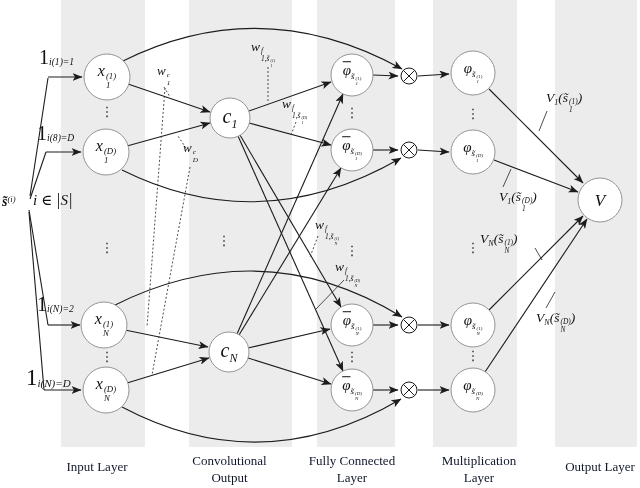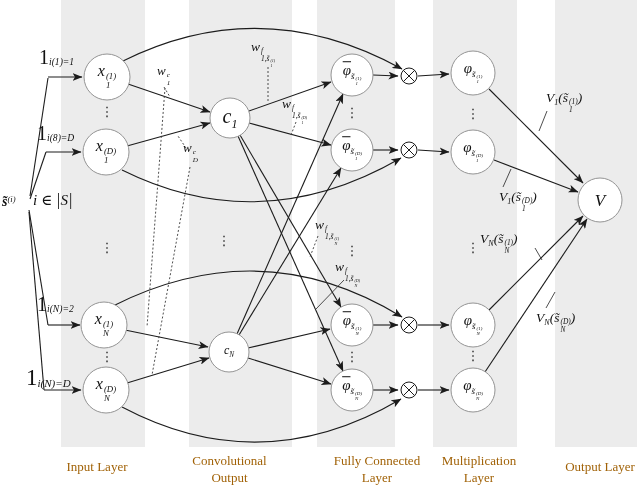--- a/index.html
+++ b/index.html
@@ -1,21 +1,21 @@
 <!DOCTYPE html>
 <html><head>
 <meta charset="utf-8">
 <style>
 html,body{margin:0;padding:0;}
 #canvas{position:relative;width:640px;height:488px;background:#fff;font-family:"Liberation Serif","DejaVu Serif",serif;overflow:hidden;}
 .stripe{position:absolute;top:0;height:447px;background:#ececec;}
 svg{position:absolute;left:0;top:0;}
 .m{position:absolute;font-style:italic;color:#111;white-space:nowrap;line-height:1;}
 .ctr{transform:translate(-50%,-50%);}
-.t{position:absolute;font-style:normal;color:#a16207;text-align:center;line-height:1.3;font-size:13px;}
+.t{position:absolute;font-style:normal;color:#0f172a;text-align:center;line-height:1.3;font-size:13px;}
 .sub{font-size:60%;vertical-align:-0.4em;}
 .sup{font-size:62%;vertical-align:0.45em;}
 .gsub{font-size:48%;vertical-align:-0.15em;}
 .big{font-size:115%;}
 .bi{font-weight:bold;}
 .rm{font-style:normal;}
 .bar{text-decoration:overline;}
 .st{display:inline-flex;flex-direction:column;align-items:flex-start;line-height:1.05;font-size:55%;vertical-align:-0.32em;margin-left:1px;}
 .st>span{display:block;}
 .dots{position:absolute;font-style:normal;font-size:13px;color:#222;transform:translate(-50%,-50%);line-height:1;}
@@ -145,21 +145,21 @@
       </span></div>
   <div class="m ctr" style="left:104px;top:325px;font-size:16px"><span>x</span><span class="st">
         <span>(1)</span>
         <span>N</span>
       </span></div>
   <div class="m ctr" style="left:106px;top:390px;font-size:16px"><span>x</span><span class="st">
         <span>(D)</span>
         <span>N</span>
       </span></div>
   <div class="m ctr" style="left:230px;top:118px;font-size:20px"><span>c</span><span class="sub">1</span></div>
-  <div class="m ctr" style="left:229px;top:352px;font-size:12px"><span>c</span><span class="sub">N</span></div>
+  <div class="m ctr" style="left:229px;top:352px;font-size:20px"><span>c</span><span class="sub">N</span></div>
   <div class="m ctr" style="left:352px;top:75px;font-size:15px"><span class="bar">φ</span><span class="sub"><span>s̃</span><span class="st">
           <span>(1)</span>
           <span>1</span>
         </span></span></div>
   <div class="m ctr" style="left:352px;top:150px;font-size:15px"><span class="bar">φ</span><span class="sub"><span>s̃</span><span class="st">
           <span>(D)</span>
           <span>1</span>
         </span></span></div>
   <div class="m ctr" style="left:352px;top:325px;font-size:15px"><span class="bar">φ</span><span class="sub"><span>s̃</span><span class="st">
           <span>(1)</span>
@@ -245,16 +245,16 @@
   <div class="dots" style="left:224px;top:240px">⋮</div>
   <div class="dots" style="left:352px;top:112px">⋮</div>
   <div class="dots" style="left:352px;top:250px">⋮</div>
   <div class="dots" style="left:352px;top:356px">⋮</div>
   <div class="dots" style="left:473px;top:113px">⋮</div>
   <div class="dots" style="left:473px;top:247px">⋮</div>
   <div class="dots" style="left:473px;top:355px">⋮</div>
 
   <div class="t" style="left:37px;top:459px;width:120px">Input Layer</div>
   <div class="t" style="left:187px;top:453px;width:85px">Convolutional Output</div>
-  <div class="t" style="left:322px;top:453px;width:110px">Fully Connected Layer</div>
+  <div class="t" style="left:297px;top:453px;width:110px">Fully Connected Layer</div>
   <div class="t" style="left:429px;top:453px;width:100px">Multiplication Layer</div>
   <div class="t" style="left:540px;top:459px;width:120px">Output Layer</div>
 </div>
 
 </body></html>

